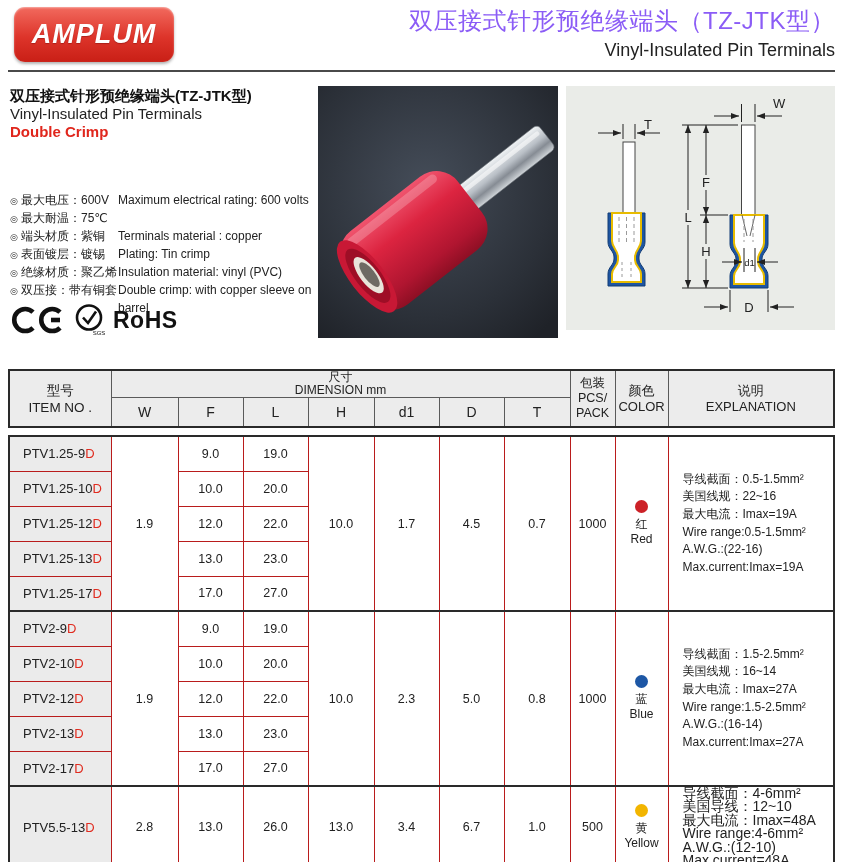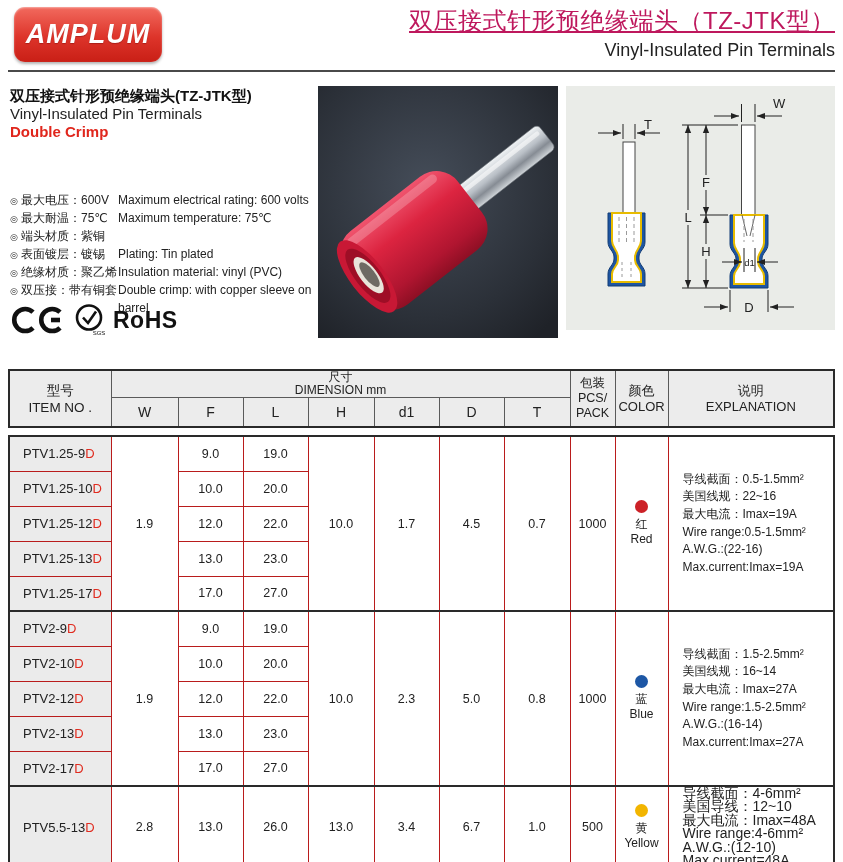--- a/index.html
+++ b/index.html
@@ -1,27 +1,27 @@
 <!DOCTYPE html>
 <html><head>
 <meta charset="utf-8">
 <style>
   html,body{margin:0;padding:0;}
   body{width:843px;height:862px;background:#ffffff;font-family:"Liberation Sans","DejaVu Sans",sans-serif;color:#1a1a1a;position:relative;overflow:hidden;}
   .abs{position:absolute;}
 
   
-  .logo{left:14px;top:7px;width:148px;height:55px;border-radius:11px;
+  .logo{left:14px;top:7px;width:160px;height:55px;border-radius:11px;
     background:linear-gradient(180deg,#f26a5e 0%,#dd342a 55%,#c91f16 100%);
     box-shadow:0 2px 3px rgba(0,0,0,.3), inset 0 1px 2px rgba(255,255,255,.45);
     display:flex;align-items:center;justify-content:center;}
   .logo span{color:#fff;font-style:italic;font-weight:bold;font-size:27px;letter-spacing:1px;
     text-shadow:0 1px 1px rgba(90,0,0,.35);}
   .htitles{right:8px;top:6px;text-align:right;}
-  .htitle-cn{font-size:24px;color:#be185d;letter-spacing:0.5px;line-height:30px;text-decoration:underline;}
+  .htitle-cn{font-size:24px;color:#8b5cf6;letter-spacing:0.5px;line-height:30px;}
   .htitle-en{font-size:18px;color:#222;line-height:24px;margin-top:2px;}
   .hrule{left:8px;top:70px;width:827px;border-top:2px solid #4a4a4a;}
 
   
   .p-cn{left:10px;top:87px;font-size:15px;font-weight:bold;color:#111;}
   .p-en{left:10px;top:105px;font-size:15px;color:#222;}
   .p-crimp{left:10px;top:123px;font-size:15px;font-weight:bold;color:#e0261c;}
   .specs{left:10px;top:192px;width:305px;}
   .spec-row{display:flex;line-height:17.6px;font-size:12px;color:#222;}
   .spec-bullet{width:11px;font-size:9px;line-height:18px;color:#333;}
@@ -77,30 +77,30 @@
 
 <div class="abs specs">
   <div class="spec-row">
     <span class="spec-bullet">◎</span>
     <span class="spec-cn">最大电压：600V</span>
     <span class="spec-en">Maximum electrical rating: 600 volts</span>
   </div>
   <div class="spec-row">
     <span class="spec-bullet">◎</span>
     <span class="spec-cn">最大耐温：75℃</span>
-    <span class="spec-en">Maximum temperature: 75℃</span>
   </div>
   <div class="spec-row">
     <span class="spec-bullet">◎</span>
     <span class="spec-cn">端头材质：紫铜</span>
+    <span class="spec-en">Terminals material : copper</span>
   </div>
   <div class="spec-row">
     <span class="spec-bullet">◎</span>
     <span class="spec-cn">表面镀层：镀锡</span>
-    <span class="spec-en">Plating: Tin plated</span>
+    <span class="spec-en">Plating: Tin crimp</span>
   </div>
   <div class="spec-row">
     <span class="spec-bullet">◎</span>
     <span class="spec-cn">绝缘材质：聚乙烯</span>
     <span class="spec-en">Insulation material: vinyl (PVC)</span>
   </div>
   <div class="spec-row">
     <span class="spec-bullet">◎</span>
     <span class="spec-cn">双压接：带有铜套</span>
     <span class="spec-en">Double crimp: with copper sleeve on barrel</span>

